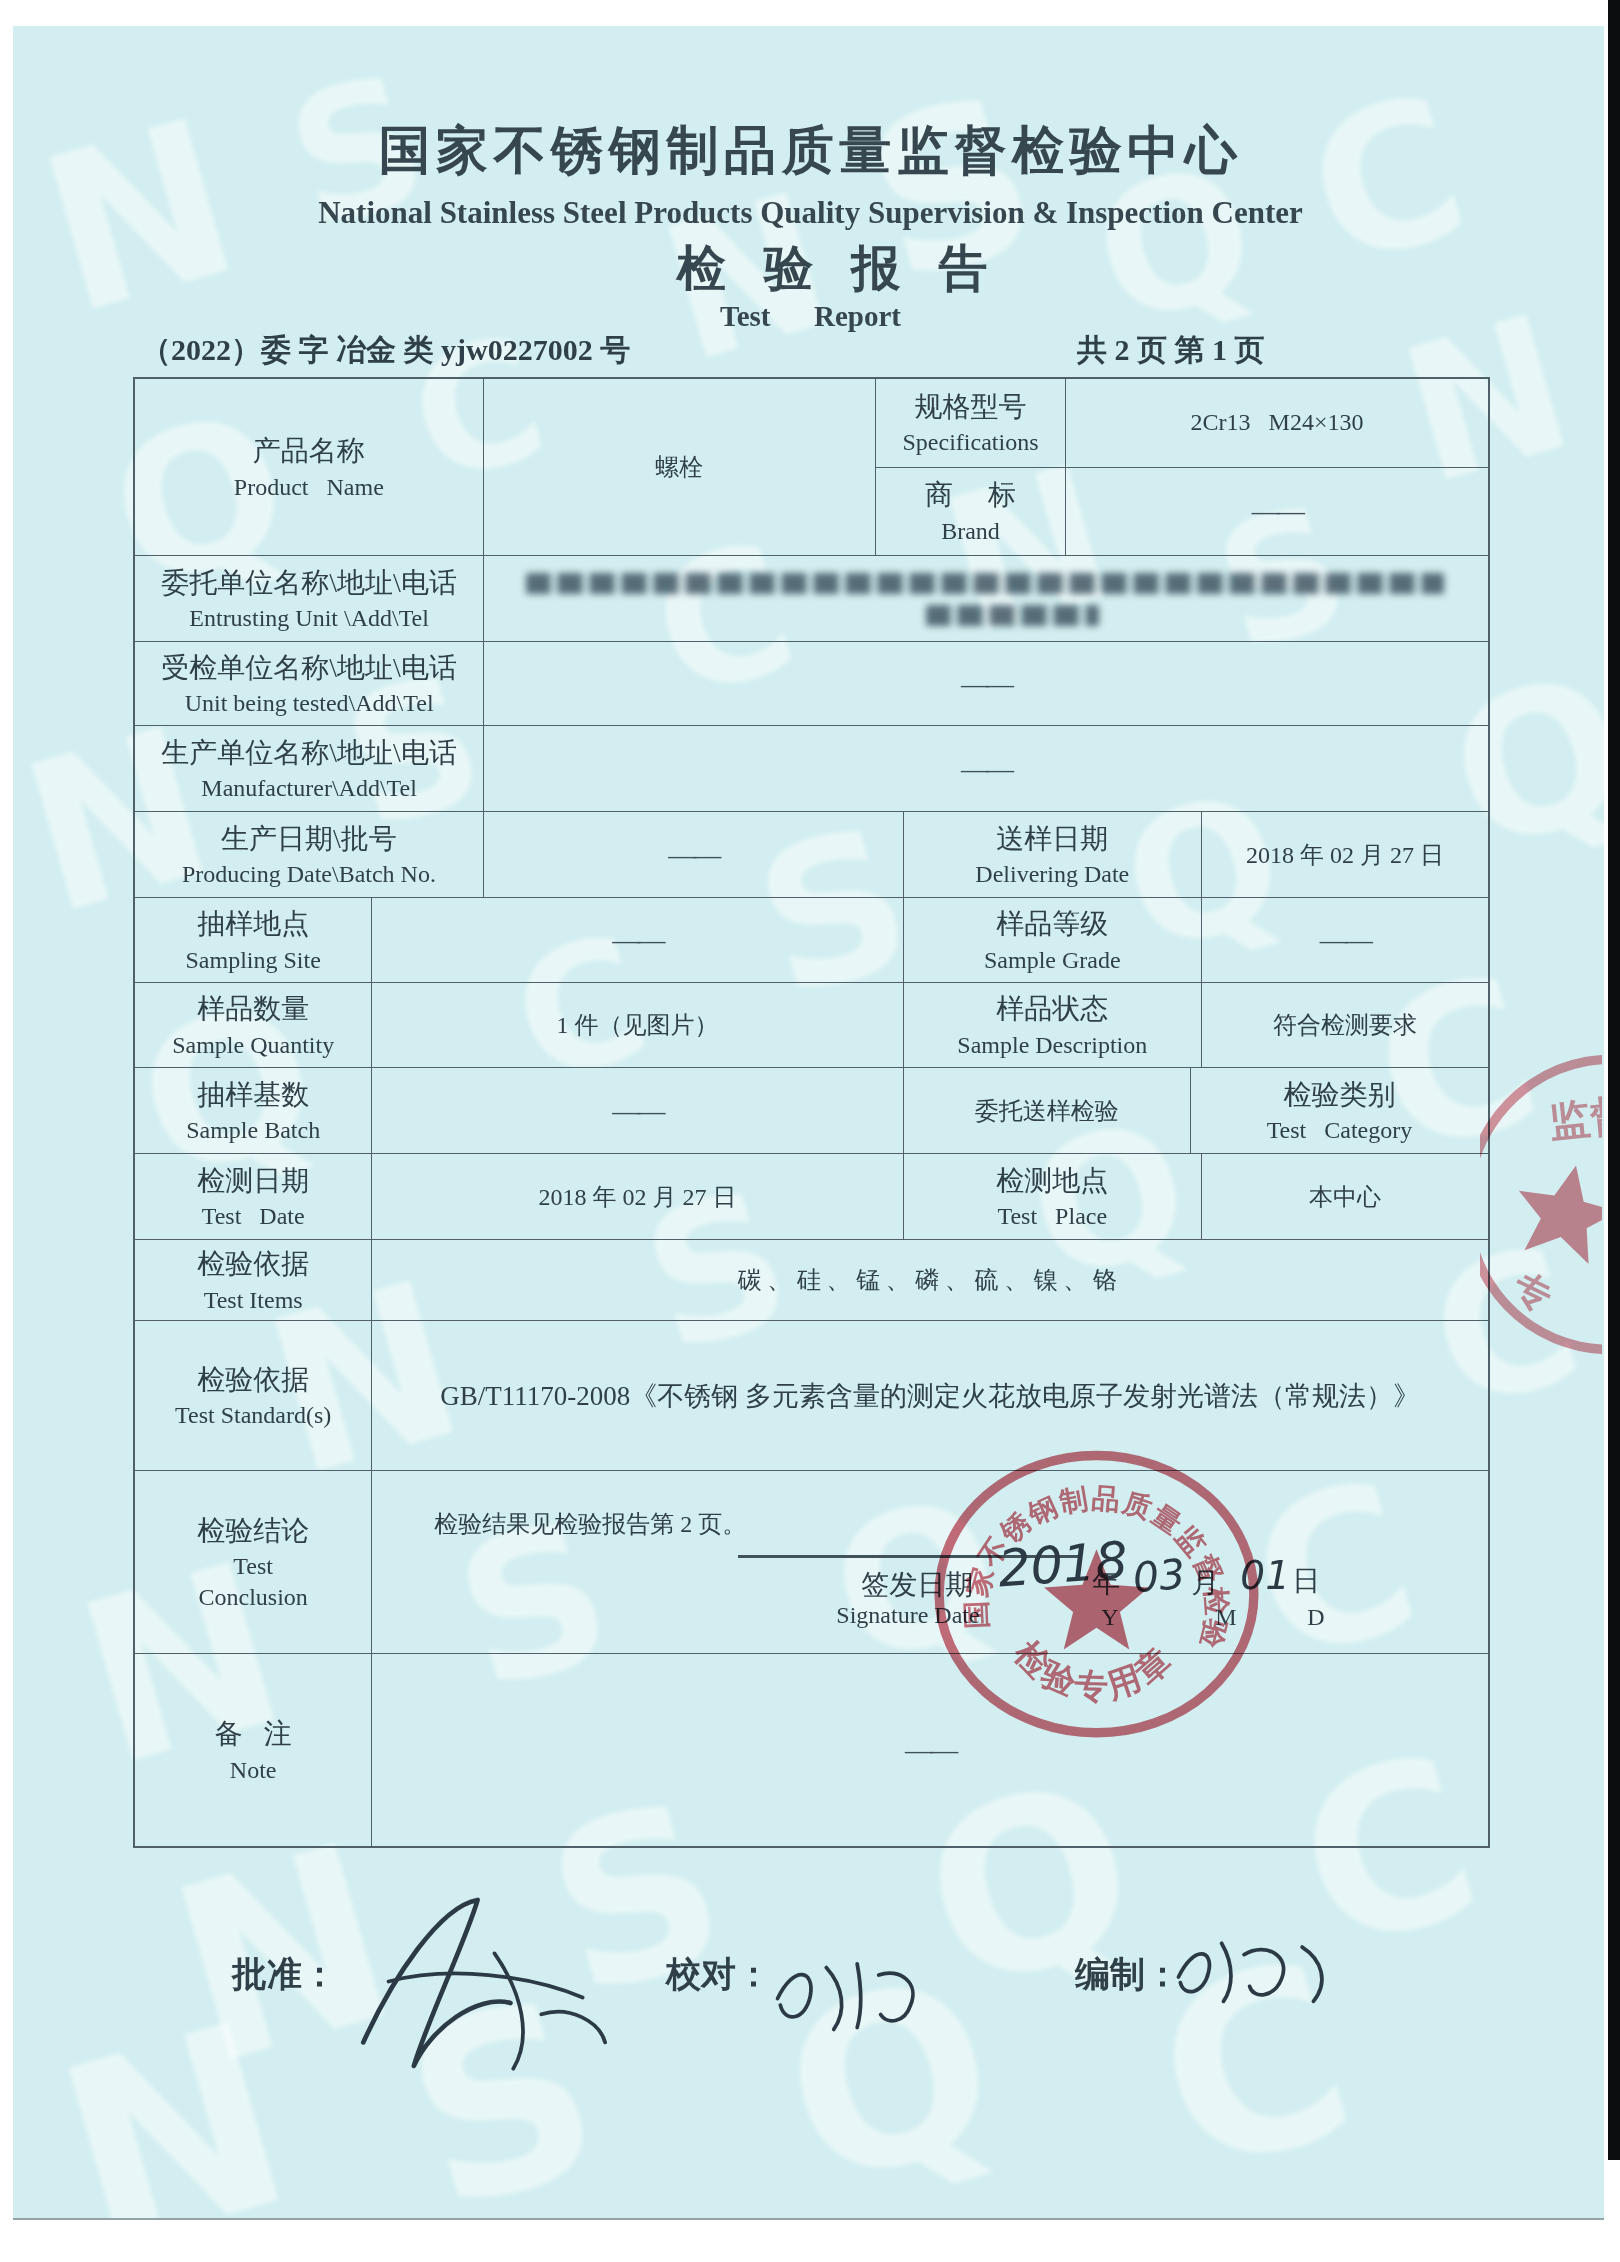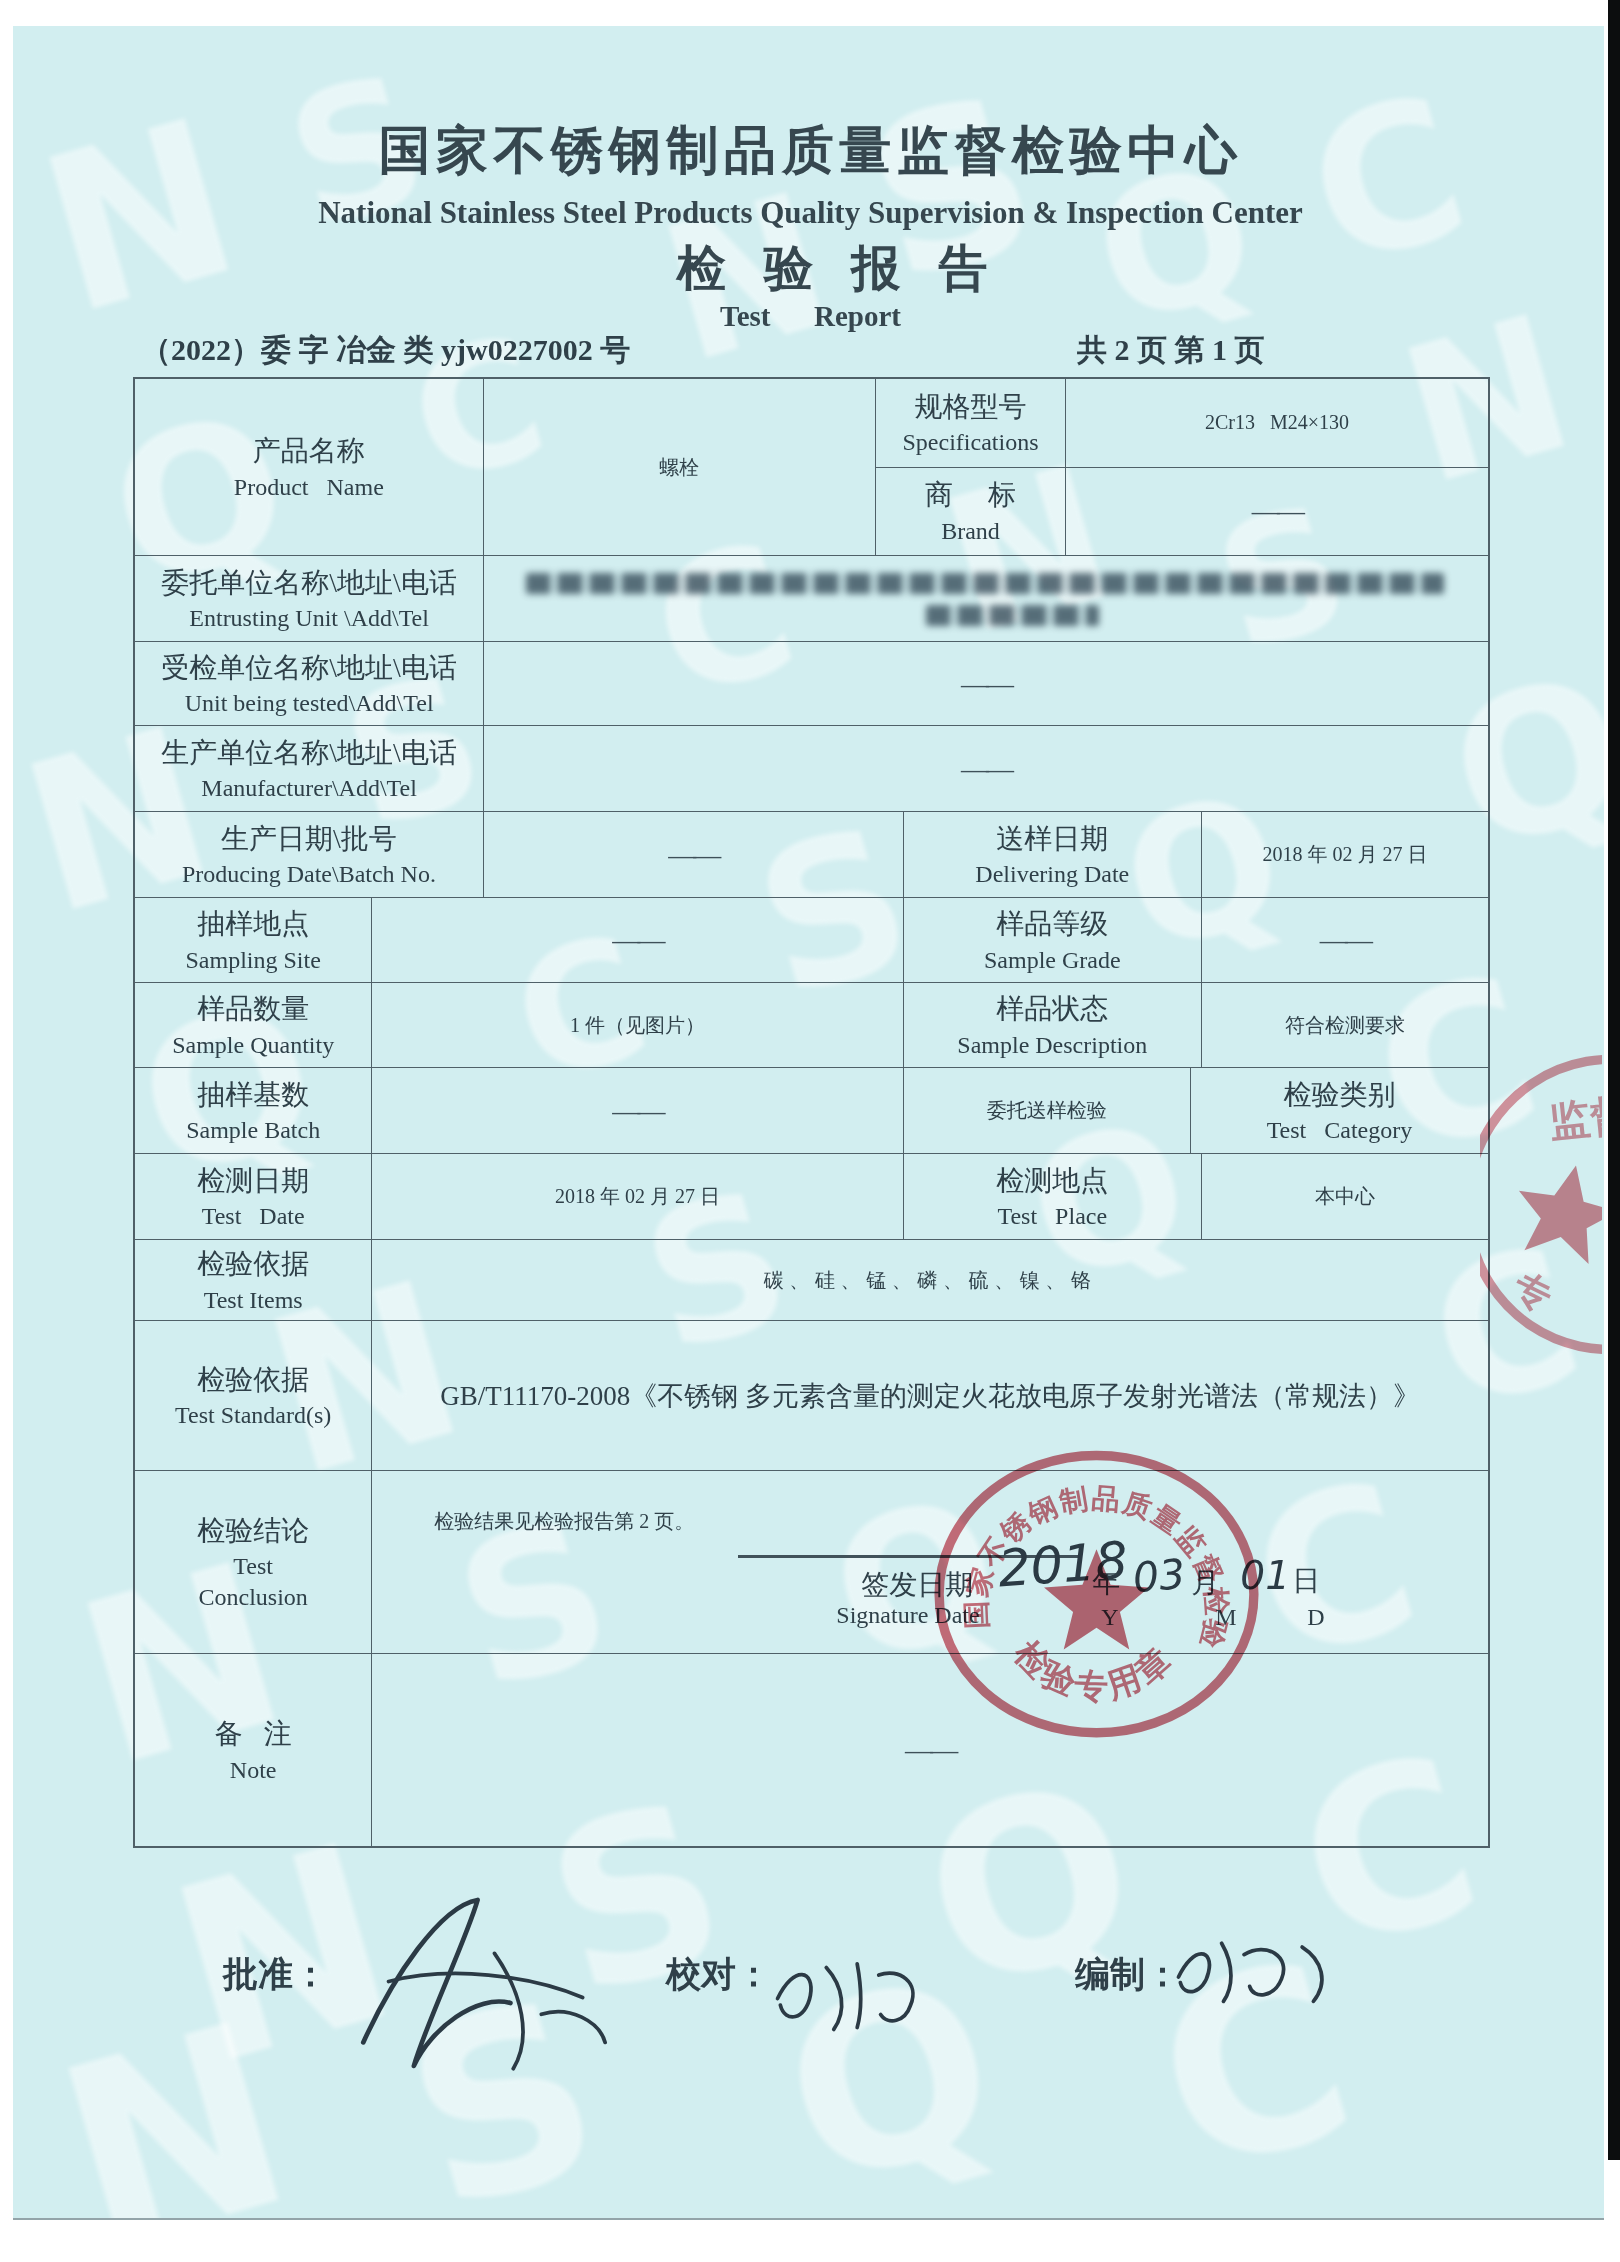--- a/index.html
+++ b/index.html
@@ -46,21 +46,21 @@
   }
   .row{display:flex;border-top:1.9px solid var(--line);}
   .row:first-child{border-top:none;}
   .cell{
     border-left:1.9px solid var(--line);display:flex;flex-direction:column;
     align-items:center;justify-content:center;text-align:center;padding:3.7px 5.6px;
   }
   .cell:first-child{border-left:none;}
   .cn{font-size:28px;line-height:1.45;}
   .en{font-size:24px;line-height:1.3;}
-  .vtxt{font-size:20px;}
+  .vtxt{font-size:24px;}
   .dash{font-size:28px;letter-spacing:-2.8px;color:#3e5059;}
   .pre{white-space:pre;}
   .subcol{display:flex;flex-direction:column;padding:0;align-items:stretch;justify-content:flex-start;}
   .subrow{display:flex;flex:1;}
   .subrow + .subrow{border-top:1.9px solid var(--line);}
   .subrow .cell{height:100%;}
   
   .blurline{
     position:absolute;height:20.6px;border-radius:2.8px;filter:blur(3.7px);opacity:.75;
     background:repeating-linear-gradient(90deg,#2c4250 0 24px,rgba(44,66,80,.15) 24px 32px);
@@ -353,21 +353,21 @@
     <text font-size="30" font-weight="bold" fill="#c9505e" letter-spacing="2">
       <textPath href="#ringPath" startOffset="8">国家不锈钢制品质量监督检验中心</textPath>
     </text>
     <polygon fill="#c64a58" points="182,108 197,146 238,149 207,175 217,215 182,192 147,215 157,175 126,149 167,146"></polygon>
     <text font-size="36" font-weight="bold" fill="#c9505e" letter-spacing="4">
       <textPath href="#botPath" startOffset="4">检验专用章</textPath>
     </text>
   </g>
 </svg>
 
-<div class="sig-label" style="left:223px;top:1951px;">批准：</div>
+<div class="sig-label" style="left:232px;top:1951px;">批准：</div>
 <div class="sig-label" style="left:666px;top:1951px;">校对：</div>
 <div class="sig-label" style="left:1075px;top:1951px;">编制：</div>
 
 <svg class="sig-svg" style="left:337px;top:1883px;" width="300" height="197" viewBox="0 0 320 210">
   <path stroke-width="5" d="M28,170 C60,100 110,25 150,18 C138,60 95,150 82,195 C100,155 150,118 185,128"></path>
   <path stroke-width="4" d="M55,105 C120,88 205,98 262,122"></path>
   <path stroke-width="4" d="M168,75 C198,118 208,165 188,198"></path>
   <path stroke-width="4" d="M218,140 C248,130 280,148 286,170"></path>
 </svg>
 

